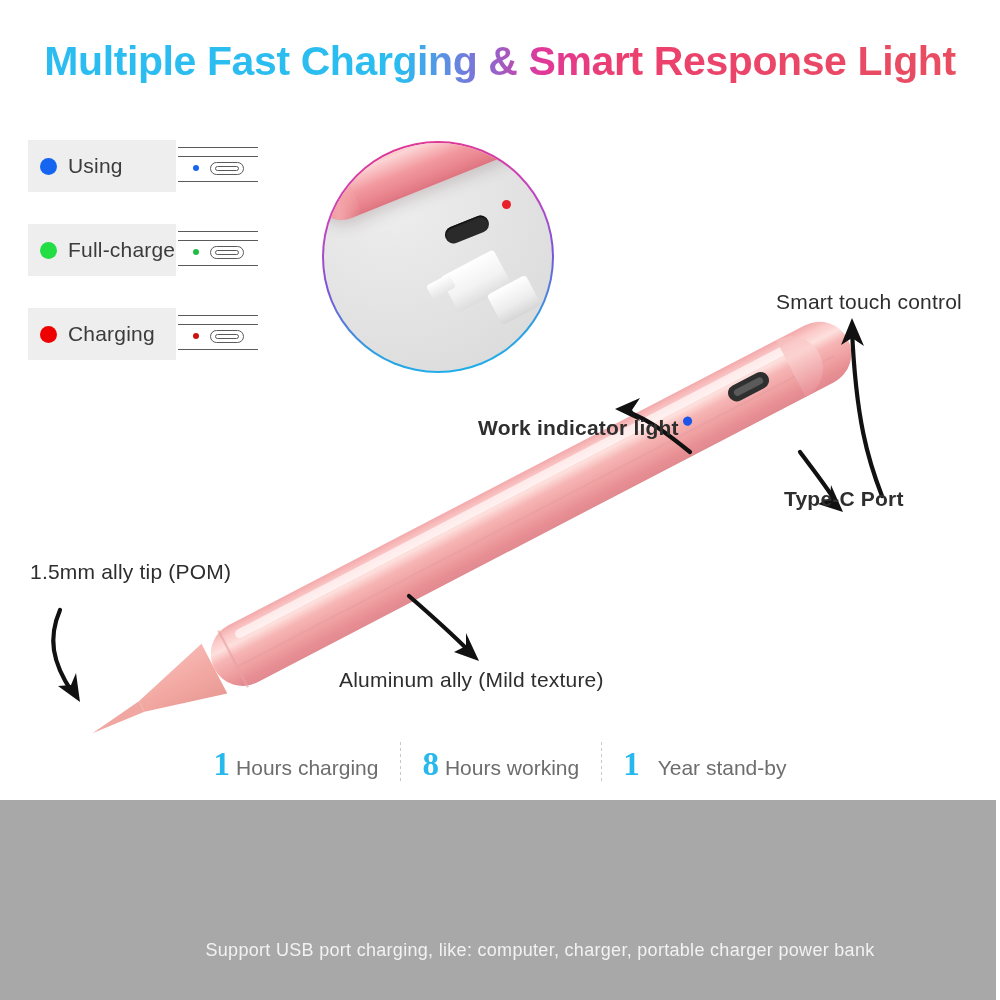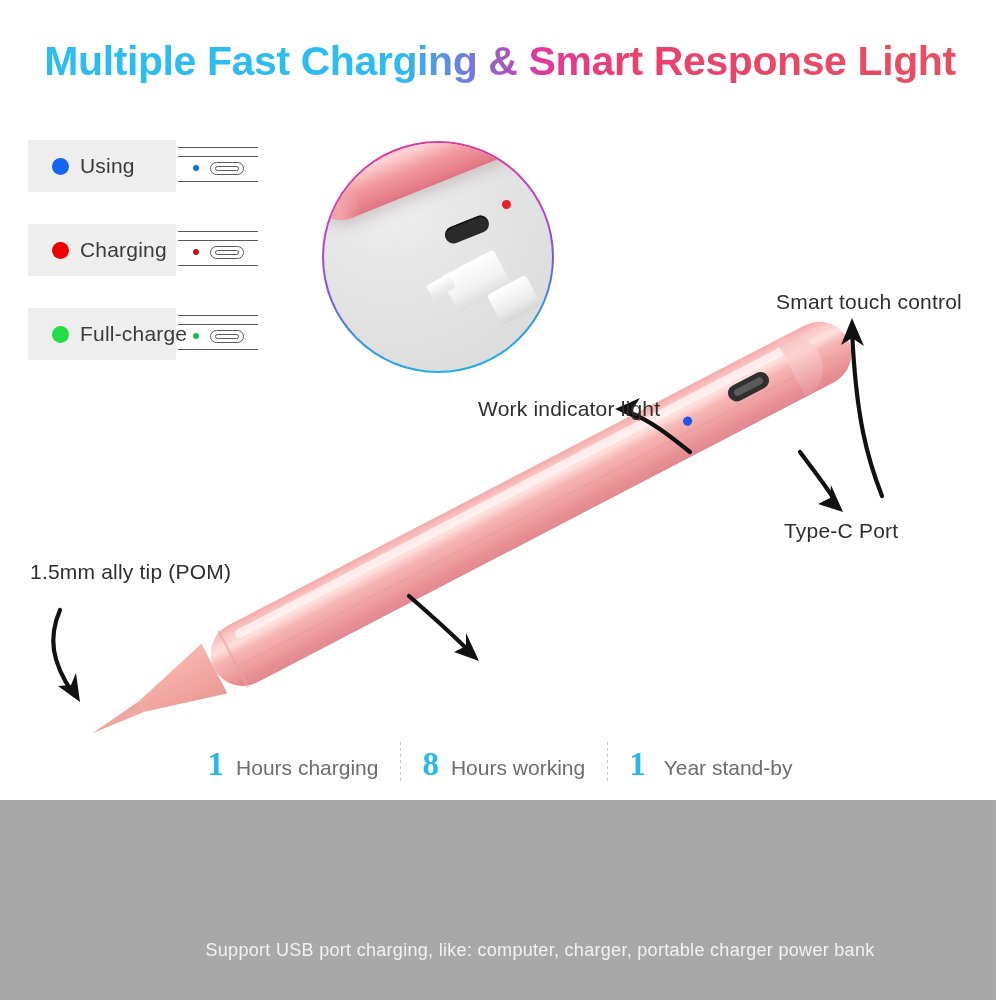--- a/index.html
+++ b/index.html
@@ -51,21 +51,21 @@
     height: 52px;
     margin-bottom: 32px;
   }
   .legend-chip {
     display: flex;
     align-items: center;
     width: 148px;
     height: 52px;
     background: #eeeeee;
     box-sizing: border-box;
-    padding-left: 24px;
+    padding-left: 12px;
   }
   .legend-dot {
     width: 17px;
     height: 17px;
     border-radius: 50%;
     flex: 0 0 auto;
   }
   .legend-label {
     margin-left: 11px;
     font-size: 21px;
@@ -234,22 +234,22 @@
 
   
   .callout {
     position: absolute;
     font-size: 21px;
     color: #2e2e2e;
     letter-spacing: 0.2px;
     white-space: nowrap;
   }
   #lbl-smart-touch { left: 776px; top: 290px; }
-  #lbl-work-light  { left: 478px; top: 397px; }
-  #lbl-typec       { left: 784px; top: 519px; }
+  #lbl-work-light  { left: 478px; top: 416px; font-weight: bold; }
+  #lbl-typec       { left: 784px; top: 487px; font-weight: bold; }
   #lbl-fine-tip    { left: 30px;  top: 560px; }
   #lbl-aluminum    { left: 339px; top: 668px; }
 
   
   #specs {
     position: absolute;
     left: 0;
     top: 748px;
     width: 1000px;
     display: flex;
@@ -276,21 +276,21 @@
   .spec-num {
     font-family: "Liberation Serif", serif;
     font-size: 33px;
     font-weight: bold;
     color: #28b9ec;
     line-height: 1;
   }
   .spec-txt {
     font-size: 21px;
     color: #6d6d6d;
-    margin-left: 12px;
+    margin-left: 6px;
     white-space: nowrap;
   }
   .spec.tight .spec-txt { margin-left: 18px; }
 
   
   #bottom-bar {
     position: absolute;
     left: 0;
     top: 800px;
     width: 1000px;
@@ -328,42 +328,42 @@
         <span class="mini-line l1"></span>
         <span class="mini-line l2"></span>
         <span class="mini-line l3"></span>
         <span class="mini-dot" style="background:#1565f0;"></span>
         <span class="mini-port"></span>
       </div>
     </div>
 
     <div class="legend-row">
       <div class="legend-chip">
+        <span class="legend-dot" style="background:#22dd44;"></span>
+        <span class="legend-label">Full-charge</span>
+      </div>
+      <div class="mini-pen">
+        <span class="mini-line l1"></span>
+        <span class="mini-line l2"></span>
+        <span class="mini-line l3"></span>
+        <span class="mini-dot" style="background:#22bb44;"></span>
+        <span class="mini-port"></span>
+      </div>
+    </div>
+
+    <div class="legend-row">
+      <div class="legend-chip">
         <span class="legend-dot" style="background:#ee0000;"></span>
         <span class="legend-label">Charging</span>
       </div>
       <div class="mini-pen">
         <span class="mini-line l1"></span>
         <span class="mini-line l2"></span>
         <span class="mini-line l3"></span>
         <span class="mini-dot" style="background:#cc1111;"></span>
-        <span class="mini-port"></span>
-      </div>
-    </div>
-
-    <div class="legend-row">
-      <div class="legend-chip">
-        <span class="legend-dot" style="background:#22dd44;"></span>
-        <span class="legend-label">Full-charge</span>
-      </div>
-      <div class="mini-pen">
-        <span class="mini-line l1"></span>
-        <span class="mini-line l2"></span>
-        <span class="mini-line l3"></span>
-        <span class="mini-dot" style="background:#22bb44;"></span>
         <span class="mini-port"></span>
       </div>
     </div>
 
   </div>
 
   <div id="inset">
     <div id="inset-inner">
       <div id="inset-barrel"></div>
       <div id="inset-port"></div>
@@ -438,20 +438,21 @@
 
       <path d="M 409 596 C 432 616 452 634 470 652" stroke="#111" stroke-width="4.2" fill="none" stroke-linecap="round"></path>
       <path d="M 479 661 L 454 652 L 466 646 L 466 633 Z" fill="#111"></path>
     </svg>
   </div>
 
   <div class="callout" id="lbl-smart-touch">Smart touch control</div>
   <div class="callout" id="lbl-work-light">Work indicator light</div>
   <div class="callout" id="lbl-typec">Type-C Port</div>
   <div class="callout" id="lbl-fine-tip">1.5mm ally tip (POM)</div>
+  <div class="callout" id="lbl-aluminum">Aluminum ally (Mild texture)</div>
 
   <div id="specs">
     <div class="spec">
       <span class="spec-num">1</span>
       <span class="spec-txt">Hours charging</span>
     </div>
     <div class="spec">
       <span class="spec-num">8</span>
       <span class="spec-txt">Hours working</span>
     </div>

